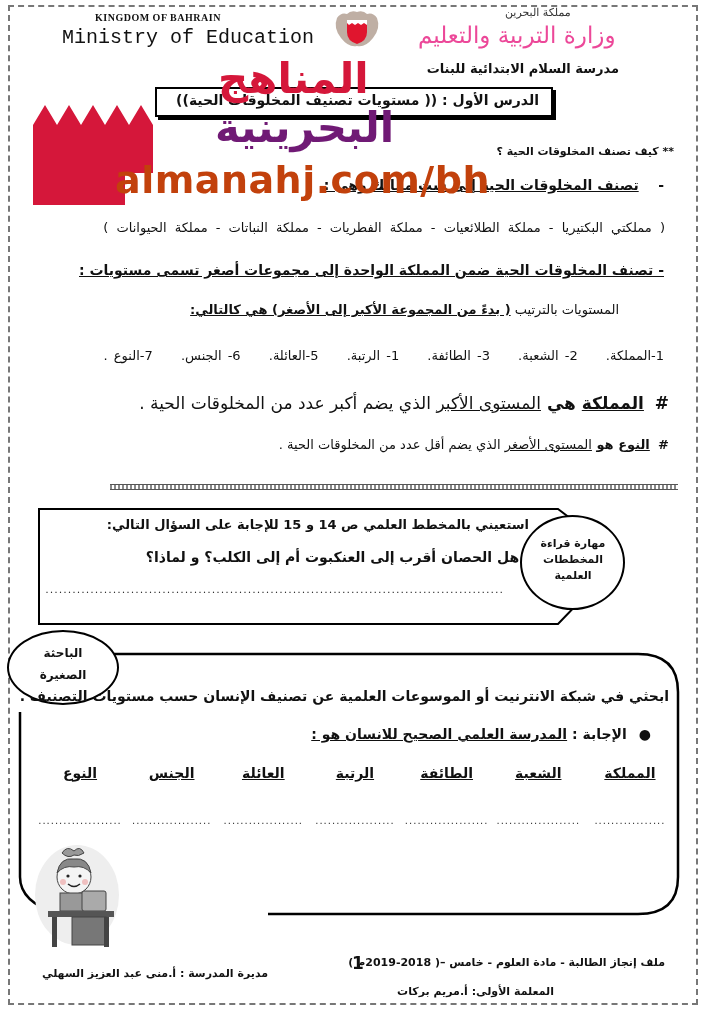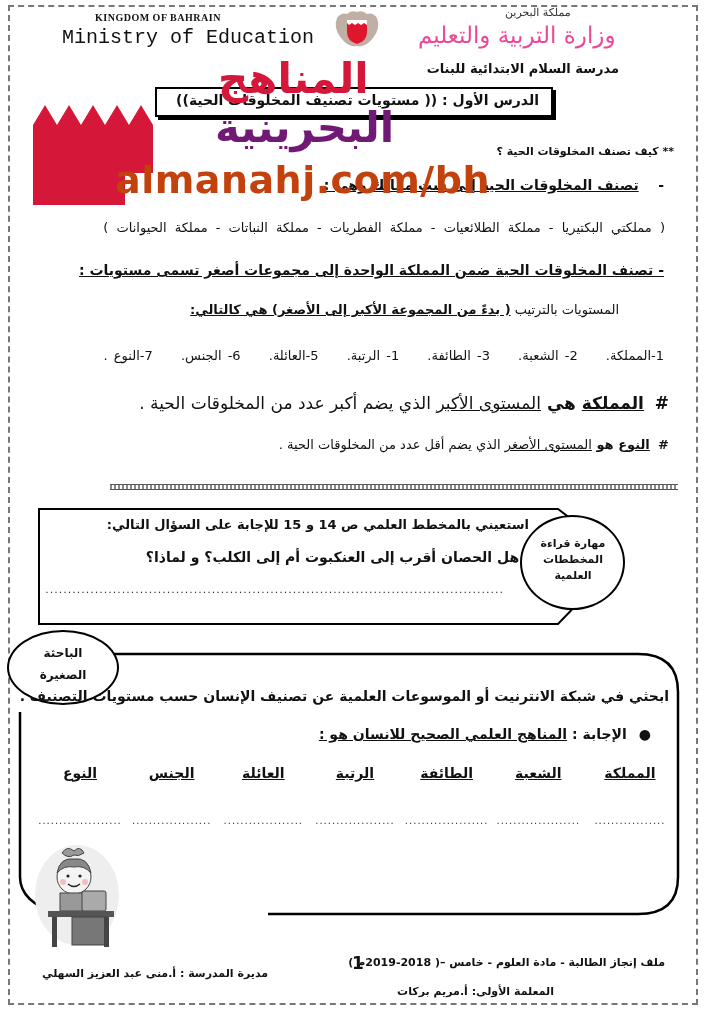--- a/index.html
+++ b/index.html
@@ -113,21 +113,21 @@
 <div class="abs circle1-txt rtl" style="text-align:center">مهارة قراءة المخططات العلمية</div>
 
 <svg class="abs big-box" width="680" height="265" viewBox="0 0 680 265">
   <path d="M90 2 L620 2 Q660 2 660 40 L660 225 Q660 262 620 262 L250 262" fill="none" stroke="#000" stroke-width="2.5"></path>
   <path d="M2 60 L2 225 Q2 250 40 262 L80 262" fill="none" stroke="#000" stroke-width="2.5"></path>
 </svg>
 <div class="abs circle2"></div>
 <div class="abs circle2-txt rtl" style="text-align:center">الباحثة الصغيرة</div>
 <div class="abs research rtl">ابحثي في شبكة الانترنيت أو الموسوعات العلمية عن تصنيف الإنسان حسب  مستويات التصنيف .</div>
 <div class="abs answer rtl">
-  <span class="bullet">●</span><span>الإجابة : </span><span class="u">المناهج العلمي الصحيح للانسان هو :</span>
+  <span class="bullet">●</span><span>الإجابة : </span><span class="u">المدرسة العلمي الصحيح للانسان هو :</span>
 </div>
 <div class="abs ranks">
   <div class="col">
       <span class="lbl">المملكة</span>
       <span class="ln">.................</span>
     </div>
   <div class="col">
       <span class="lbl">الشعبة</span>
       <span class="ln">....................</span>
     </div>

